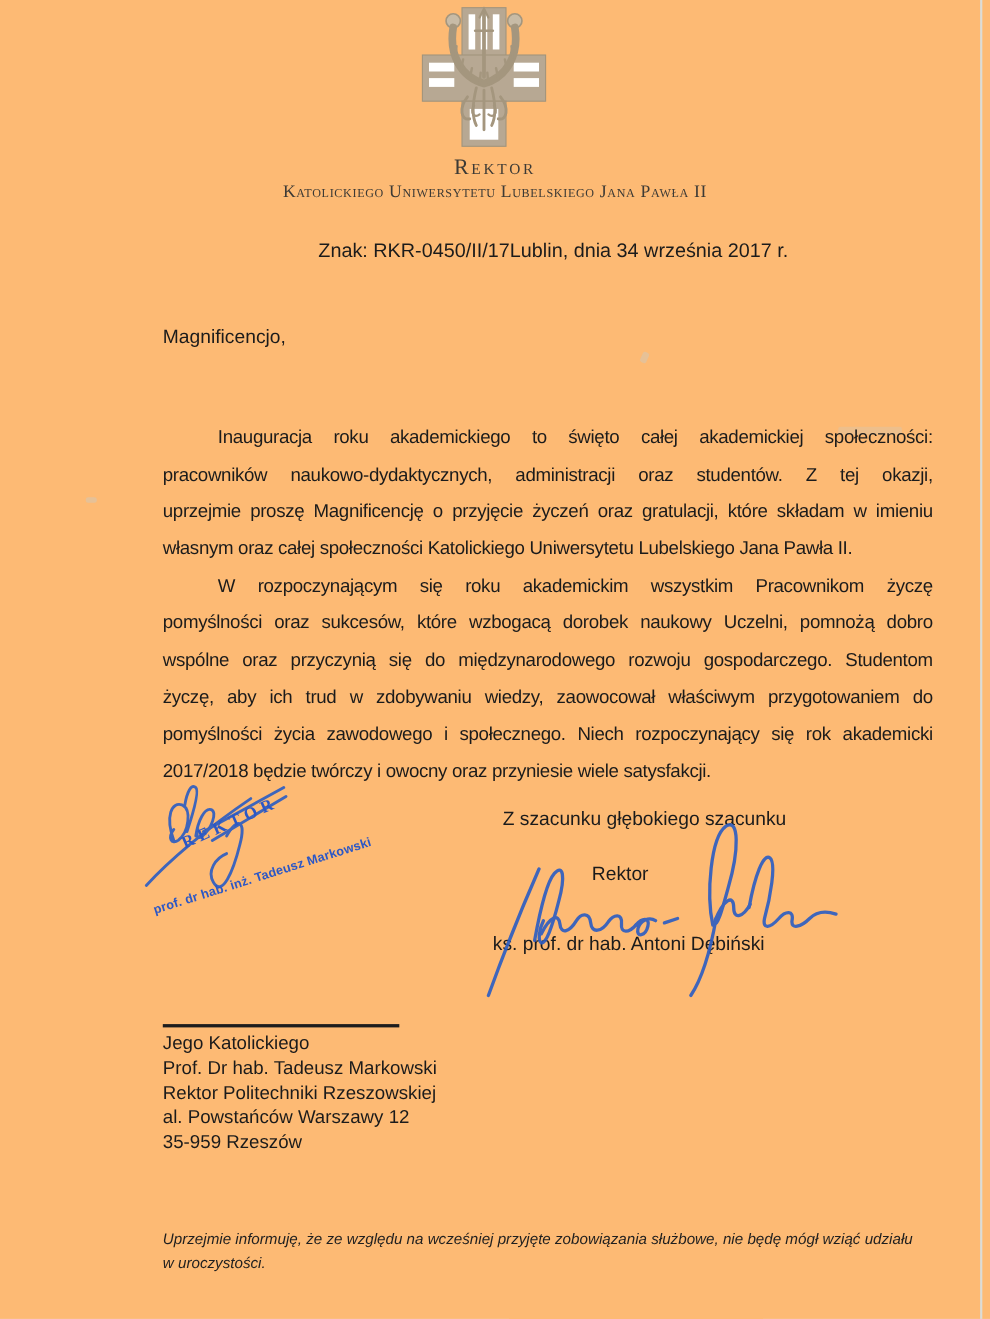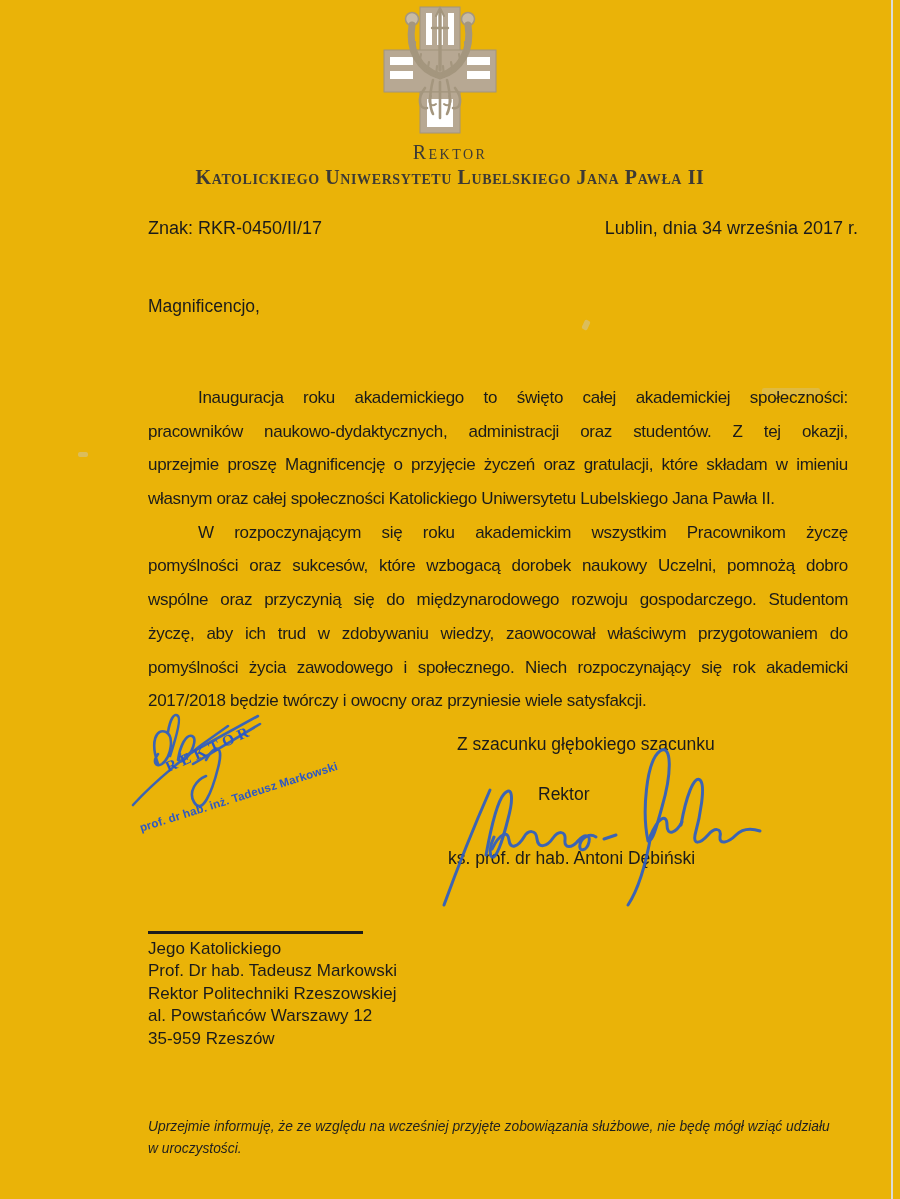--- a/index.html
+++ b/index.html
@@ -1,32 +1,32 @@
 <!DOCTYPE html>
 <html><head>
 <meta charset="utf-8">
 <style>
   html,body{margin:0;padding:0;background:#e8e8e8;}
-  .page{position:relative;width:900px;height:1199px;background:#eab308;overflow:hidden;
+  .page{position:relative;width:900px;height:1199px;background:#fdba74;overflow:hidden;
         font-family:"Liberation Sans",sans-serif;color:#1b1b1b;}
   
   .edge-line{position:absolute;left:891px;top:0;width:2px;height:1199px;background:#dcdcd6;}
   .speck{position:absolute;background:#c9c9c4;opacity:.45;border-radius:2px;}
 
   
   .logo{position:absolute;left:375px;top:4px;width:130px;height:132px;}
   .lh-title{position:absolute;left:0;top:141px;width:100%;text-align:center;
             font-family:"Liberation Serif",serif;font-variant:small-caps;
             font-size:20px;letter-spacing:2.5px;color:#3d3a35;}
   .lh-inst{position:absolute;left:0;top:166px;width:100%;text-align:center;
            font-family:"Liberation Serif",serif;font-variant:small-caps;
-           font-size:20px;letter-spacing:.6px;color:#3d3a35;font-weight:bold;}
+           font-size:16px;letter-spacing:.6px;color:#3d3a35;}
 
   .meta-row{position:absolute;left:148px;top:218px;width:710px;display:flex;
-            justify-content:space-between;font-size:18px;}
+            justify-content:center;font-size:18px;}
   .salutation{position:absolute;left:148px;top:294px;font-size:17.5px;line-height:25px;}
 
   
   .body-block{position:absolute;left:148px;top:381px;width:700px;font-size:17px;
               letter-spacing:-0.3px;}
   .bl{height:33.7px;line-height:33.7px;white-space:normal;}
   .jl{text-align:justify;text-align-last:justify;}
   .indent{padding-left:50px;}
 
   .closing-respect{position:absolute;left:457px;top:734px;font-size:17.5px;z-index:2;}

